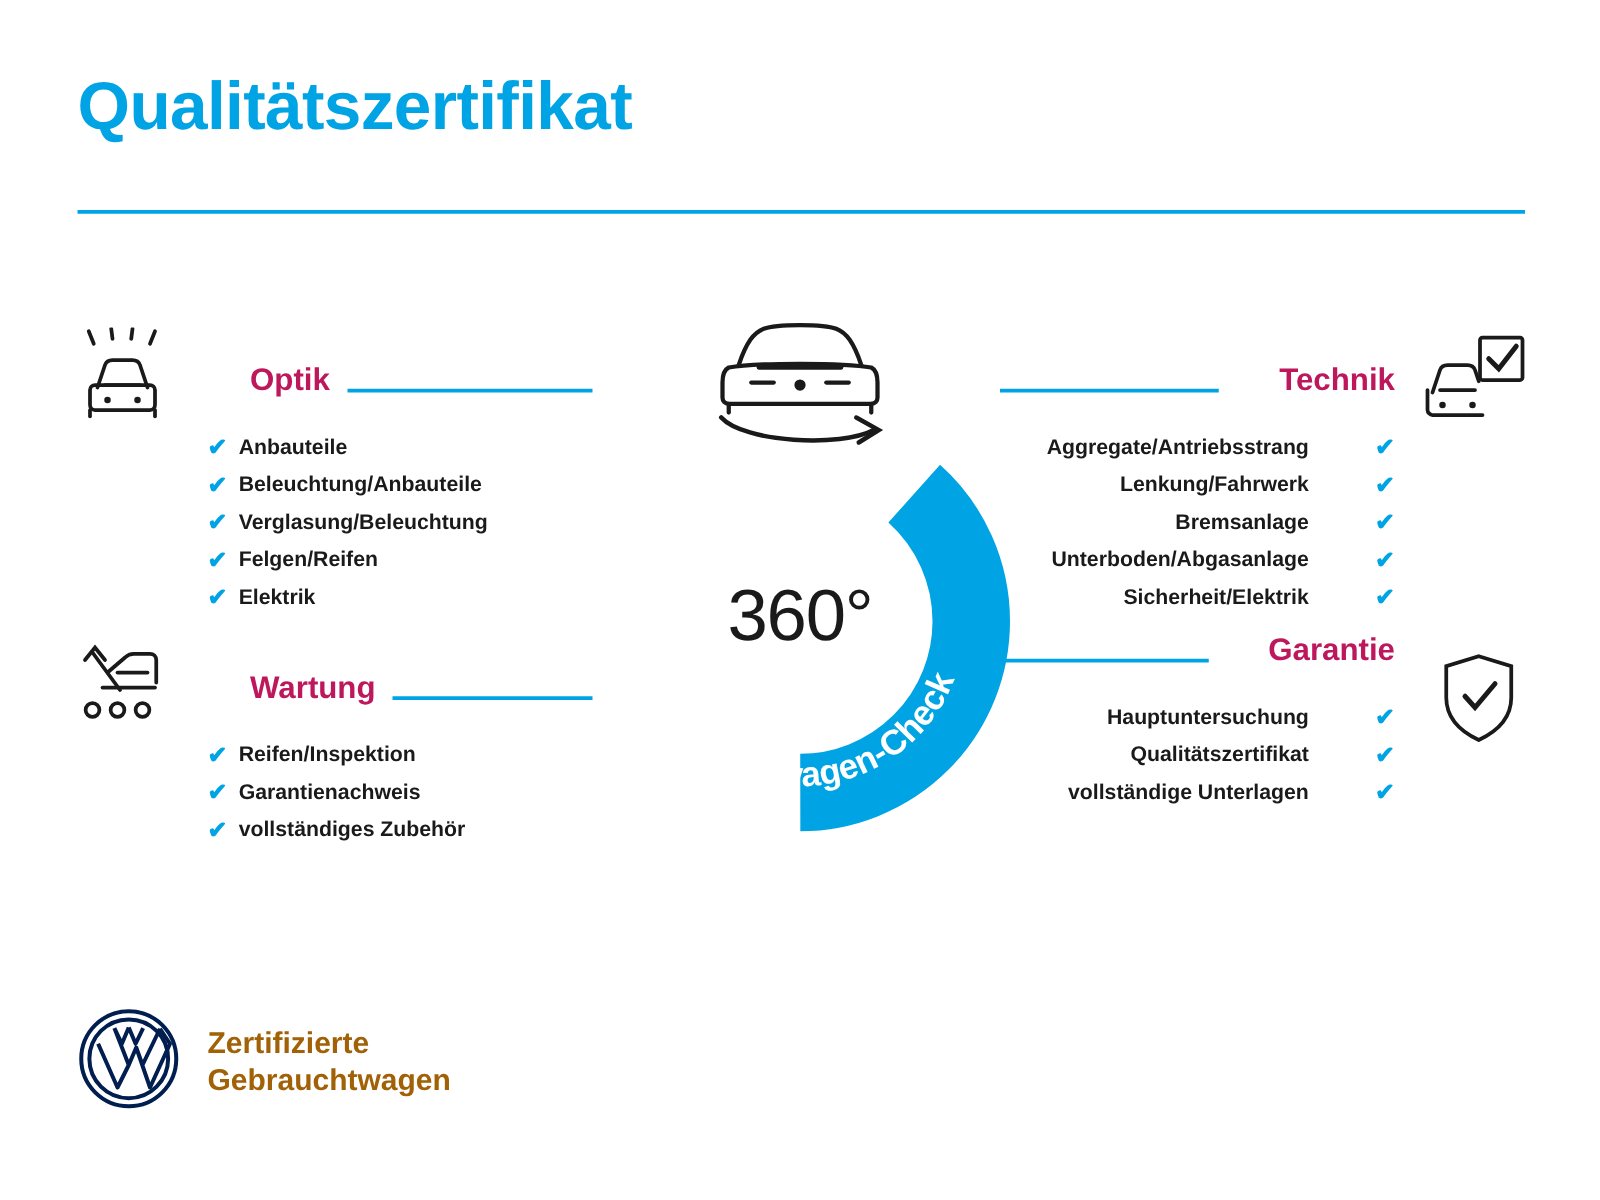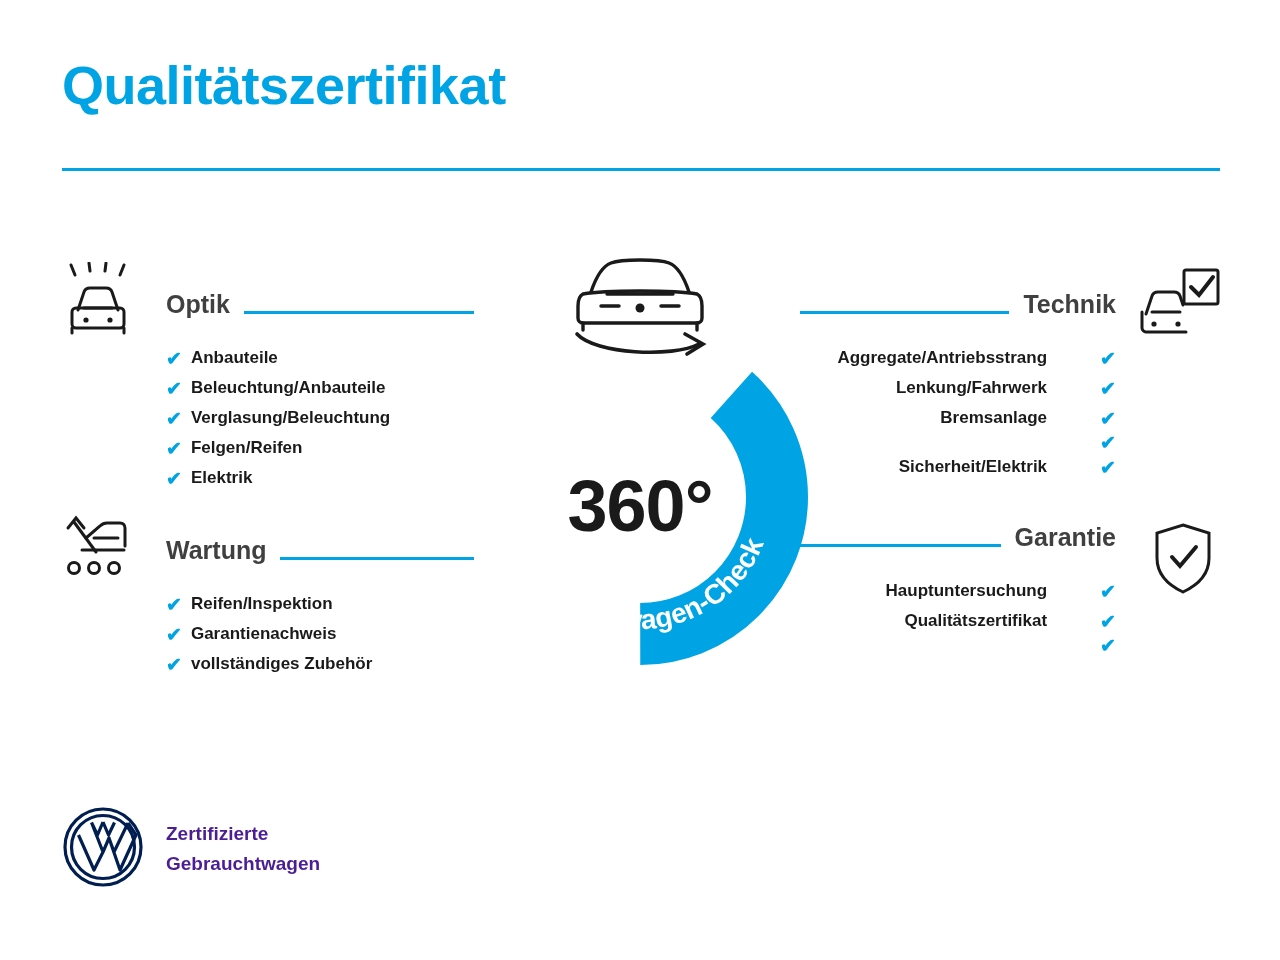--- a/index.html
+++ b/index.html
@@ -46,24 +46,25 @@
   }
   .block-head.left {
     flex-direction: row;
   }
   .block-head.right {
     flex-direction: row-reverse;
   }
   .block-title {
     font-size: 25px;
     font-weight: bold;
-    color: #404040;
+    color: #be185d;
     white-space: nowrap;
     line-height: 1;
     padding-bottom: 4px;
+    margin-left: 34px;
   }
   .head-rule {
     flex: 1 1 auto;
     height: 3px;
     background: #00a4e4;
     margin-bottom: 7px;
   }
   .block-head.left .head-rule { margin-left: 14px; }
   .block-head.right .head-rule { margin-right: 14px; }
 
@@ -102,28 +103,28 @@
     position: absolute;
     left: 463px;
     top: 320px;
     width: 354px;
     height: 354px;
   }
   .badge svg { display: block; }
   .badge-360 {
     position: absolute;
     left: 0;
-    top: 18px;
+    top: 4px;
     width: 354px;
     height: 354px;
     display: flex;
     align-items: center;
     justify-content: center;
-    font-size: 72px;
-    font-weight: bold;
+    font-size: 58px;
+    font-weight: normal;
     color: #1a1a1a;
     letter-spacing: -1px;
     padding-bottom: 18px;
     box-sizing: border-box;
   }
   .car360 {
     position: absolute;
     left: 555px;
     top: 248px;
     width: 170px;
@@ -133,24 +134,24 @@
   
   .footer {
     position: absolute;
     left: 62px;
     top: 806px;
     display: flex;
     align-items: center;
   }
   .footer-text {
     margin-left: 22px;
-    font-size: 19px;
+    font-size: 24px;
     font-weight: bold;
     line-height: 30px;
-    color: #4c1d95;
+    color: #a16207;
     white-space: nowrap;
   }
 </style>
 </head>
 <body>
 
 <div class="page-title">Qualitätszertifikat</div>
 <div class="title-rule"></div>
 
 <div class="qicon" style="left:62px; top:262px;">
@@ -220,20 +221,21 @@
       </li>
     <li>
         <span>Lenkung/Fahrwerk</span>
         <span class="chk">✔</span>
       </li>
     <li>
         <span>Bremsanlage</span>
         <span class="chk">✔</span>
       </li>
     <li>
+        <span>Unterboden/Abgasanlage</span>
         <span class="chk">✔</span>
       </li>
     <li>
         <span>Sicherheit/Elektrik</span>
         <span class="chk">✔</span>
       </li>
   </ul>
 </div>
 
 <div class="qicon" style="left:62px; top:512px;">
@@ -268,35 +270,36 @@
       </li>
   </ul>
 </div>
 
 <div class="qicon" style="left:1152px; top:522px;">
   <svg width="62" height="74" viewBox="0 0 62 74" fill="none" stroke="#1a1a1a" stroke-width="3" stroke-linecap="round">
     <path d="M31 3 L57 11 L57 36 C57 53 46 63 31 70 C16 63 5 53 5 36 L5 11 Z"></path>
     <path d="M20 35 L28 44 L44 25" stroke-width="4"></path>
   </svg>
 </div>
-<div class="block" style="left:800px; top:525px; width:316px;">
+<div class="block" style="left:800px; top:508px; width:316px;">
   <div class="block-head right">
     <div class="block-title">Garantie</div>
     <div class="head-rule"></div>
   </div>
   <ul class="list r">
     <li>
         <span>Hauptuntersuchung</span>
         <span class="chk">✔</span>
       </li>
     <li>
         <span>Qualitätszertifikat</span>
         <span class="chk">✔</span>
       </li>
     <li>
+        <span>vollständige Unterlagen</span>
         <span class="chk">✔</span>
       </li>
   </ul>
 </div>
 
 <div class="badge">
   <svg width="354" height="354" viewBox="0 0 354 354">
     <defs>
       <path id="ringpath" d="M 40,177 A 137,137 0 1 0 314,177 A 137,137 0 1 0 40,177"></path>
       <path id="labelpath" d="M 45,177 A 132,132 0 0 0 309,177"></path>

